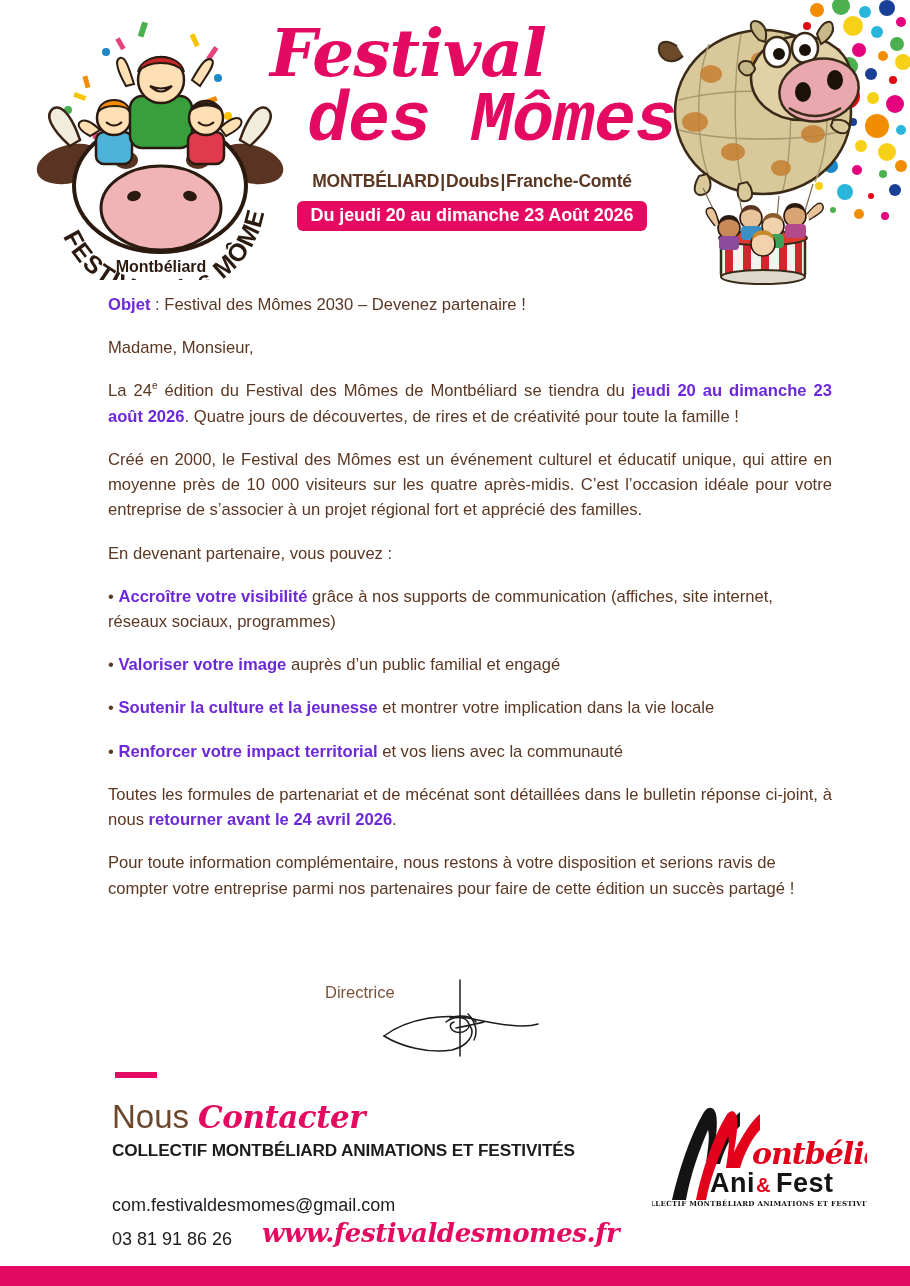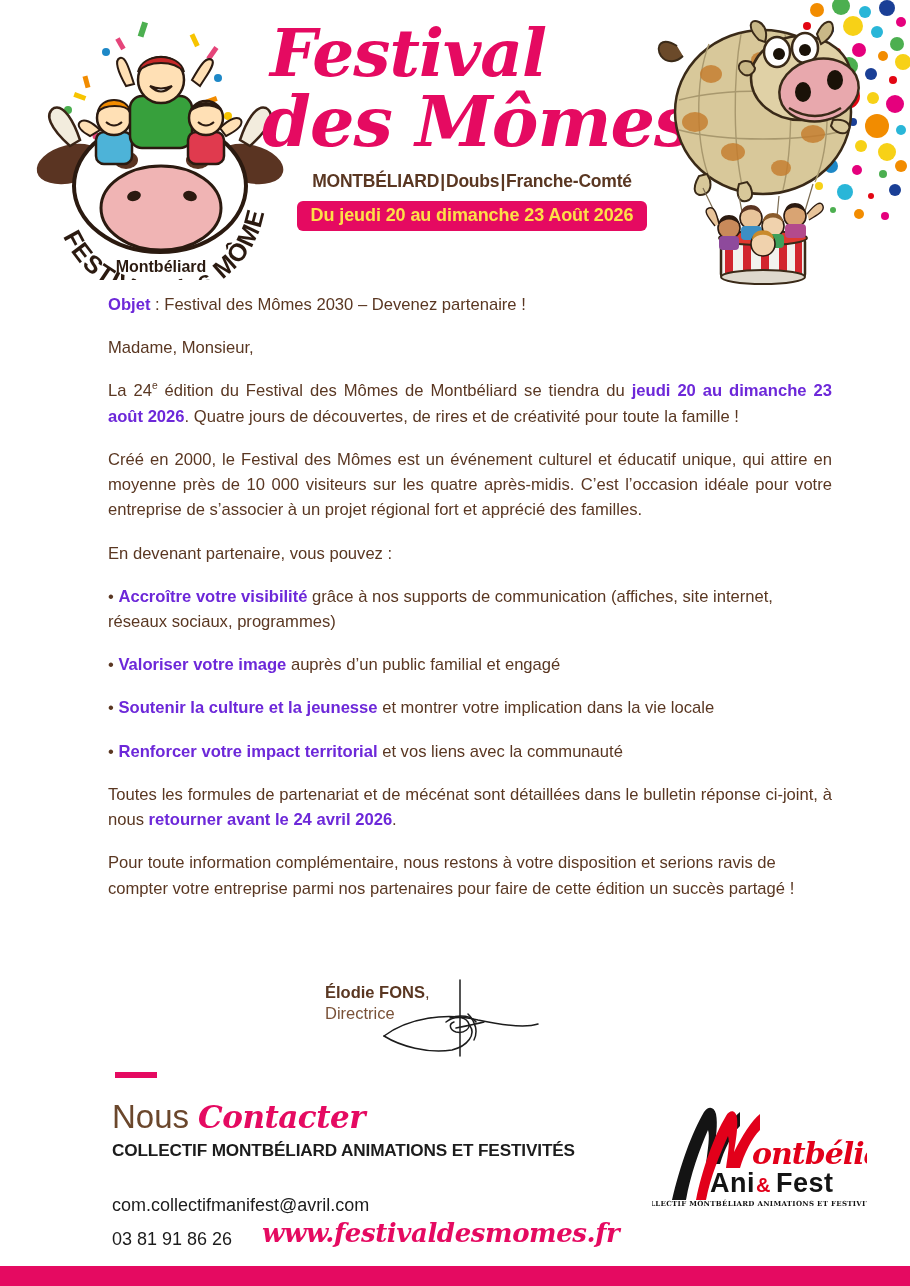--- a/index.html
+++ b/index.html
@@ -49,38 +49,38 @@
   .wordmark-line2 {
     font-family: "DejaVu Serif", serif;
     font-weight: 700;
     font-style: italic;
     color: #e50a61;
     line-height: 0.95;
     letter-spacing: -1px;
     white-space: nowrap;
   }
   .wordmark-line1 { font-size: 66px; text-align: left; padding-left: 8px; }
-  .wordmark-line2 { font-size: 70px; text-align: right; padding-right: 6px; margin-top: 4px; }
+  .wordmark-line2 { font-size: 70px; text-align: right; padding-right: 6px; margin-top: 4px; font-family: Liberation Mono, monospace; }
 
   .wordmark-sub {
     margin-top: 16px;
     font-family: "Liberation Sans", sans-serif;
     font-weight: 700;
     font-size: 17.5px;
     color: #5a3722;
     letter-spacing: -0.2px;
     white-space: nowrap;
   }
   .wordmark-sub .sep { color: #5a3722; padding: 0 1px; }
 
   .date-badge {
     display: inline-block;
     margin-top: 9px;
     background: #e50a61;
-    color: #fde047;
+    color: #ffffff;
     font-family: "Liberation Sans", sans-serif;
     font-weight: 700;
     font-size: 18px;
     letter-spacing: -0.1px;
     padding: 4px 14px 5px 14px;
     border-radius: 6px;
     white-space: nowrap;
   }
 
   
@@ -487,23 +487,20 @@
     </p>
 
     <p>
       <span>Toutes les formules de partenariat et de mécénat sont détaillées dans le bulletin réponse ci-joint, à nous </span><b>retourner avant le 24 avril 2026</b><span>.</span>
     </p>
 
     <p class="left">Pour toute information complémentaire, nous restons à votre disposition et serions ravis de compter votre entreprise parmi nos partenaires pour faire de cette édition un succès partagé !</p>
   </div>
 
   <div class="signature-block">
-    <div class="sig-name">
-      <b>Élodie FONS</b><span>,</span>
-    </div>
     <div class="sig-role">Directrice</div>
     <svg class="sig-scribble" viewBox="0 0 200 80">
       <g fill="none" stroke="#1c1c1c" stroke-width="1.5" stroke-linecap="round">
         <path d="M110 2 L110 78"></path>
         <path d="M34 58 C58 40 96 34 128 42 C156 48 176 50 188 46"></path>
         <path d="M34 58 C50 68 78 76 102 72 C118 68 126 56 120 48"></path>
         <path d="M96 44 C104 38 114 38 118 44 C122 50 114 56 106 54 C100 52 98 46 104 44"></path>
         <path d="M100 40 C110 36 122 38 126 44"></path>
         <path d="M106 50 C116 48 126 46 134 44"></path>
         <path d="M118 36 C126 44 128 54 124 62"></path>
@@ -514,21 +511,21 @@
   <div class="footer">
 
     <div class="pink-rule"></div>
 
     <div class="contact-head">
       <span class="nous">Nous</span><span class="contacter">Contacter</span>
     </div>
 
     <div class="org-name">COLLECTIF MONTBÉLIARD ANIMATIONS ET FESTIVITÉS</div>
 
-    <div class="addr-line addr-2">com.collectifmanifest@avril.com</div>
+    <div class="addr-line addr-2">com.festivaldesmomes@gmail.com</div>
     <div class="addr-line addr-3">03 81 91 86 26</div>
 
     <div class="website">www.festivaldesmomes.fr</div>
 
     <svg class="org-logo" viewBox="0 0 215 108">
 
       <path d="M20 96 C28 62 40 28 52 8 C56 2 62 2 64 10 C66 20 64 34 62 46 C70 30 80 14 88 8 L88 22 C80 30 72 46 68 60 L54 60 C56 44 58 32 56 26 C48 44 38 72 34 96 Z" fill="#141414"></path>
 
       <path d="M44 96 C50 66 62 32 74 12 C78 5 84 6 85 14 C86 24 84 36 82 48 C90 32 100 16 108 10 L108 26 C100 34 92 50 88 64 L74 64 C76 50 78 38 76 32 C68 50 58 74 54 96 Z" fill="#e2001a"></path>
 

